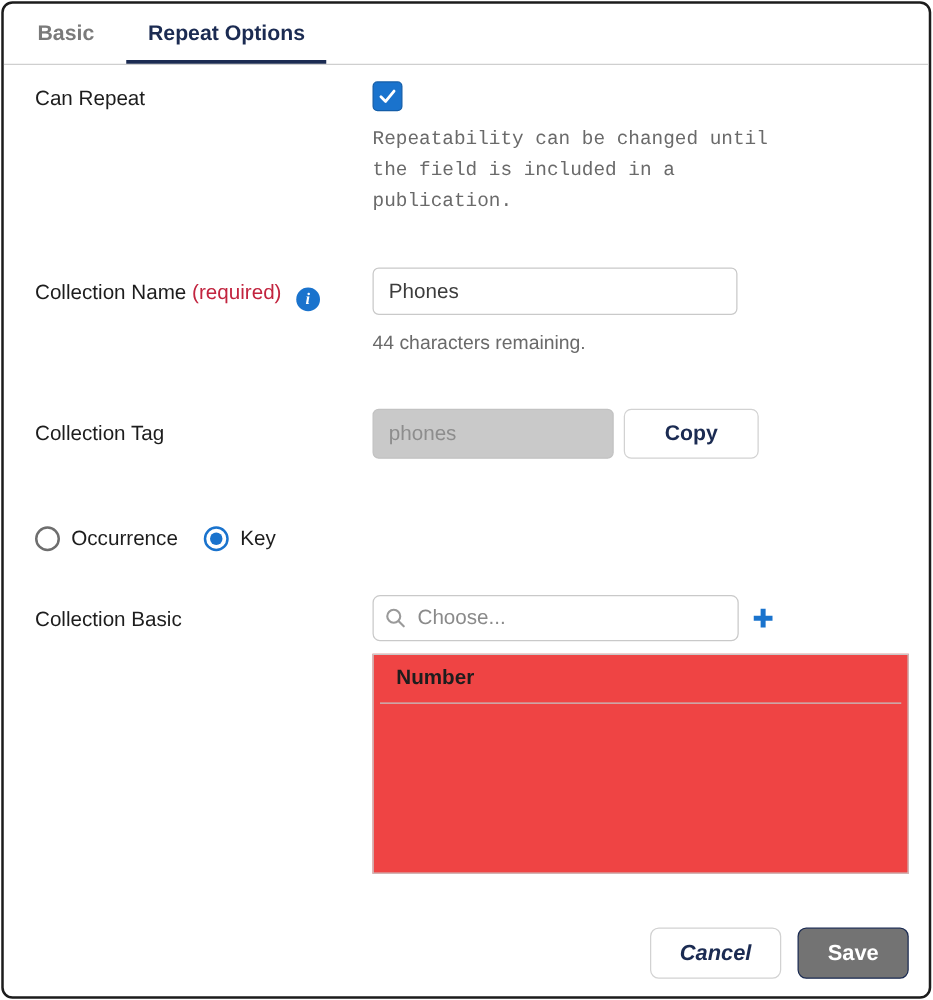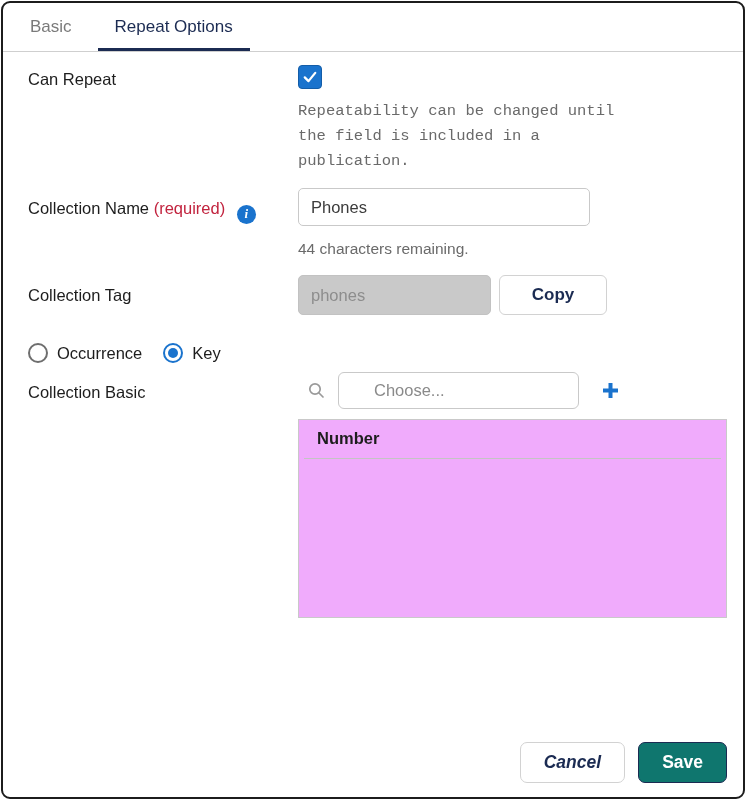--- a/index.html
+++ b/index.html
@@ -14,26 +14,26 @@
     border: 2px solid #1c1c1c; border-radius: 9px; background: #fff;
     display: flex; flex-direction: column; overflow: hidden;
   }
   
   .tabbar {
     display: flex; align-items: stretch; height: 49px; flex-shrink: 0;
     border-bottom: 1px solid #cfcfcf; padding-left: 10px;
   }
   .tab {
     display: flex; align-items: center; padding: 3px 17px 0 17px;
-    font-size: 17px; font-weight: 400; color: #7a7a7a;
+    font-size: 17px; font-weight: 700; color: #7a7a7a;
     border-bottom: 3px solid transparent; cursor: pointer;
   }
   .tab.active { color: #1b2b52; border-bottom-color: #1b2b52; margin-left: 9px; }
   
-  .content { padding: 13px 20px 0 25px; flex: 1; display: flex; flex-direction: column; }
+  .content { padding: 13px 20px 0 25px; flex: 1; display: flex; flex-direction: column; gap: 26px; }
   .row { display: flex; align-items: flex-start; }
   .row .label {
     width: 270px; flex-shrink: 0; font-size: 16.5px; color: #1d1d1d; line-height: 24px;
   }
   .row .label.offset { padding-top: 8px; }
   .field { flex: 1; min-width: 0; }
   .help { color: #6a6a6a; font-size: 15.5px; line-height: 25px; }
   
   .checkbox {
     width: 24px; height: 24px; border-radius: 4px; background: #1a73cd;
@@ -69,48 +69,48 @@
   }
   .radio-circle.selected { border-color: #1a73cd; }
   .radio-circle.selected::after {
     content: ""; width: 10px; height: 10px; border-radius: 50%; background: #1a73cd;
   }
   .radio-label { font-size: 16.5px; color: #1d1d1d; }
   
   .keys-line { display: flex; align-items: center; }
   .search-wrap { position: relative; width: 293px; }
   .search-input {
-    width: 241px; height: 37px; border: 1px solid #c9c9c9; border-radius: 6px;
+    width: 293px; height: 37px; border: 1px solid #c9c9c9; border-radius: 6px;
     padding: 0 12px 0 35px; font-size: 16.5px; color: #3c3c3c; outline: none;
-    font-family: inherit; background: #fff; margin-left: 40px;
+    font-family: inherit; background: #fff;
   }
   .search-input::placeholder { color: #8a8a8a; opacity: 1; }
   .search-icon { position: absolute; left: 10px; top: 10px; }
   .plus-btn {
     margin-left: 11px; background: none; border: none; padding: 0; cursor: pointer;
     display: flex; align-items: center;
   }
   
   .listbox {
-    margin-top: 10px; width: 429px; height: 199px; border: 1px solid #c9c9c9;
-    background: #f0abfc; overflow: hidden;
+    margin-top: 10px; width: 429px; height: 176px; border: 1px solid #c9c9c9;
+    background: #ef4444; overflow: hidden;
   }
   .list-item-row { margin: 0 5px; padding: 9px 13px 10px 13px; border-bottom: 1px solid #c4c4c4; }
   .list-item-label { font-weight: 700; font-size: 16.5px; color: #1d1d1d; }
   
   .footer {
     display: flex; justify-content: flex-end; align-items: center; gap: 13px;
     padding: 0 16px 10px 0; margin-top: auto; height: 60px; flex-shrink: 0;
   }
   .btn {
     height: 41px; border-radius: 7px; font-weight: 700; font-size: 17.5px;
     font-family: inherit; cursor: pointer; padding: 0 23px;
   }
   .btn.cancel { background: #fff; border: 1px solid #d2d2d2; color: #1b2b52; font-style: italic; }
-  .btn.save { background: #0f766e; border: 1px solid #1b2b52; color: #fff; }
+  .btn.save { background: #737373; border: 1px solid #1b2b52; color: #fff; }
   
   .req { color: #c2243f; }
   .info-icon {
     display: inline-flex; width: 19px; height: 19px; border-radius: 50%;
     background: #1a73cd; color: #fff; font-size: 13px; font-weight: 700;
     align-items: center; justify-content: center; vertical-align: -4px;
     margin-left: 7px; cursor: pointer; font-family: "Liberation Serif", serif;
     font-style: italic;
   }
 </style>

